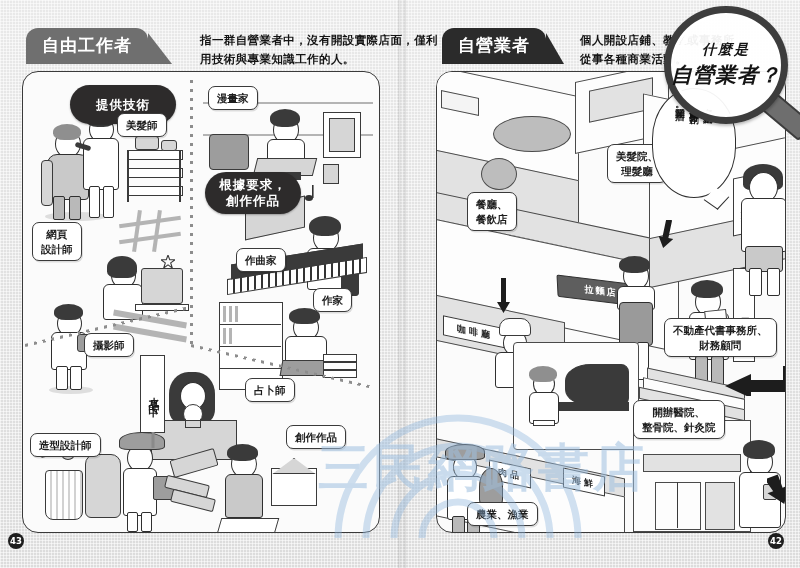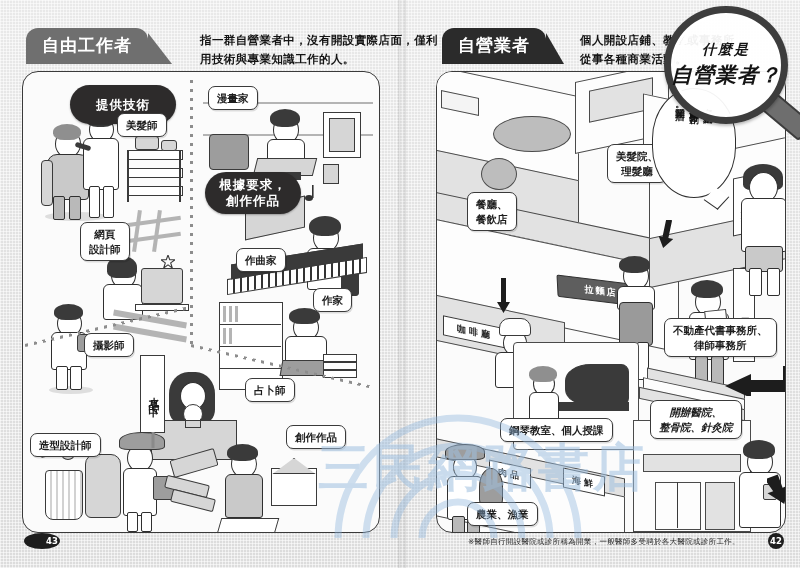--- a/index.html
+++ b/index.html
@@ -369,21 +369,21 @@
       <span>提供技術</span>
     </div>
     <div class="badge" style="left:205px;top:172px;width:96px;height:42px;">
       <span>根據要求，</span>
       <span>創作作品</span>
     </div>
 
     <div class="lbl" style="left:117px;top:113px;">
       <span>美髮師</span>
     </div>
-    <div class="lbl two" style="left:32px;top:222px;margin-left:48px;">
+    <div class="lbl two" style="left:32px;top:222px;">
       <div>網頁</div>
       <div>設計師</div>
     </div>
     <div class="lbl" style="left:84px;top:333px;">
       <span>攝影師</span>
     </div>
     <div class="lbl" style="left:208px;top:86px;">
       <span>漫畫家</span>
     </div>
     <div class="lbl" style="left:236px;top:248px;">
@@ -399,21 +399,21 @@
       <span>創作作品</span>
     </div>
     <div class="lbl" style="left:30px;top:433px;">
       <span>造型設計師</span>
     </div>
 
     <div class="vsign post" style="left:140px;top:355px;height:64px;">
       <span>水晶占卜</span>
     </div>
 
-    <div class="pgnum" style="left:24px;top:533px;padding-left:20px;">
+    <div class="pgnum" style="left:8px;top:533px;">
       <span>43</span>
     </div>
   </div>
 
   <div class="page right">
 
     <div class="hdr" style="left:42px;top:28px;">
       <div class="hdr-tab tab-dark">自營業者</div>
       <div class="hdr-desc" style="margin-left:34px;">
         <div>個人開設店鋪、教室或事務所，</div>
@@ -556,36 +556,30 @@
     <div class="lbl two" style="left:67px;top:192px;">
       <div>餐廳、</div>
       <div>餐飲店</div>
     </div>
     <div class="lbl two" style="left:207px;top:144px;">
       <div>美髮院、</div>
       <div>理髮廳</div>
     </div>
     <div class="lbl two" style="left:264px;top:318px;">
       <div>不動產代書事務所、</div>
-      <div>律師事務所</div>
-    </div>
-    <div class="lbl two" style="left:250px;top:400px;font-style:italic;">
+      <div>財務顧問</div>
+    </div>
+    <div class="lbl two" style="left:233px;top:400px;">
       <div>開辦醫院、</div>
       <div>整骨院、針灸院</div>
     </div>
-    <div class="lbl" style="left:100px;top:418px;">
-      <span>鋼琴教室、個人授課</span>
-    </div>
     <div class="lbl" style="left:67px;top:502px;">
       <span>農業、漁業</span>
     </div>
 
-    <div class="footnote" style="left:68px;top:537px;">
-      <span>※醫師自行開設醫院或診所稱為開業，一般醫師多受聘於各大醫院或診所工作。</span>
-    </div>
 
     <div class="pgnum" style="left:368px;top:533px;">
       <span>42</span>
     </div>
   </div>
 
   <div class="magnifier">
     <div class="mag-handle"></div>
     <div class="mag-ring"></div>
     <div class="mag-gloss"></div>

